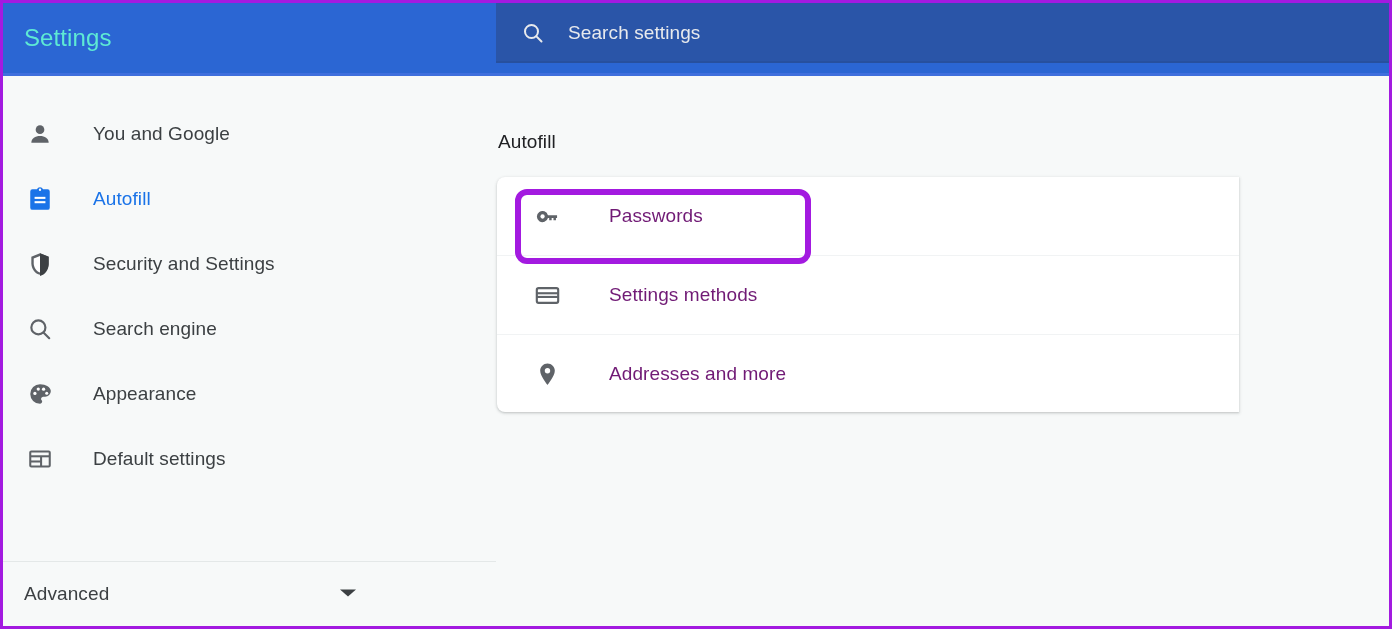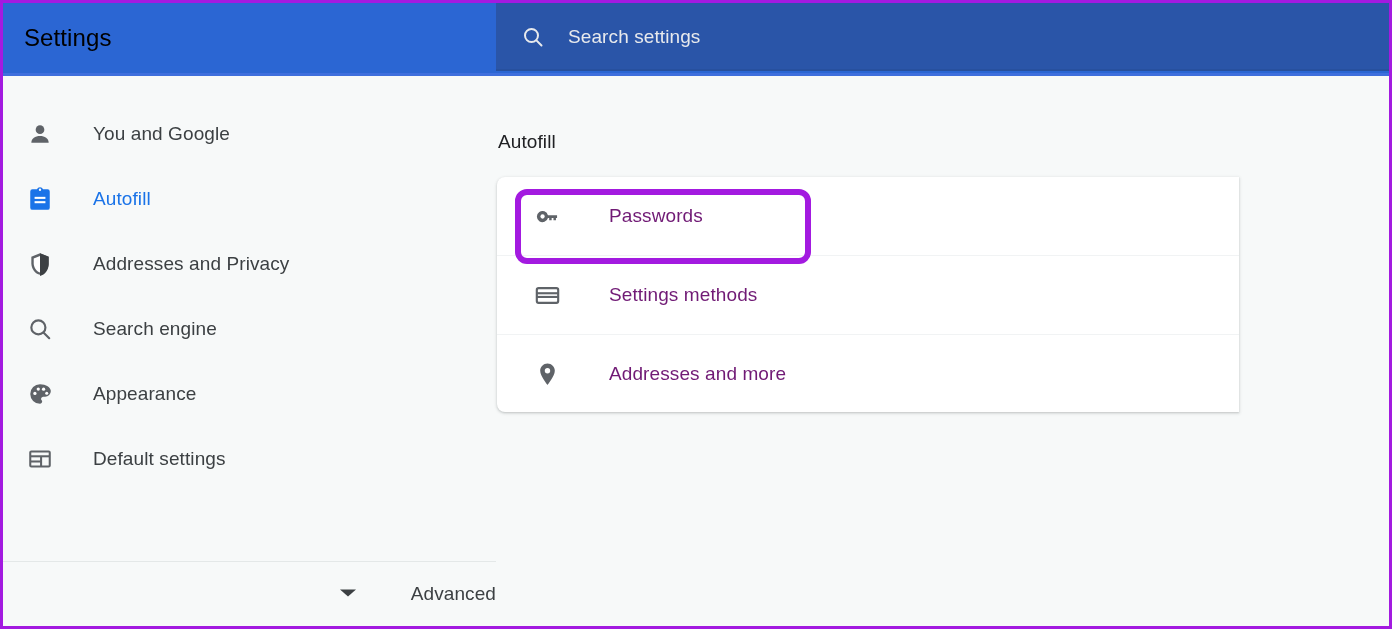--- a/index.html
+++ b/index.html
@@ -34,31 +34,31 @@
     display: flex;
     align-items: stretch;
   }
   .header-title-area {
     width: 493px;
     display: flex;
     align-items: center;
     flex: none;
   }
   .header-title {
-    color: #000000;
+    color: #5eead4;
     font-size: 24px;
     letter-spacing: 0.1px;
     padding-left: 21px;
   }
   .search-box {
     flex: 1;
     background: #2a55a8;
     display: flex;
     align-items: center;
-    height: 68px;
+    height: 60px;
     box-shadow: inset 0 -2px 0 rgba(0,0,0,0.06);
     text-align: center;
   }
   .search-icon {
     width: 24px;
     height: 24px;
     margin-left: 25px;
     margin-right: 23px;
     flex: none;
     display: block;
@@ -131,21 +131,20 @@
   .advanced-row {
     position: absolute;
     left: 0;
     top: 486px;
     width: 100%;
     height: 64px;
     display: flex;
     align-items: center;
     cursor: pointer;
     box-sizing: border-box;
-    justify-content: flex-end;
   }
   .advanced-label {
     font-size: 19px;
     color: #3c4043;
     padding-left: 21px;
     letter-spacing: 0.1px;
   }
   .advanced-chevron {
     position: absolute;
     left: 334px;
@@ -265,21 +264,21 @@
       </div>
 
       <div class="nav-item">
         <span class="nav-icon">
           <svg viewBox="0 0 24 24" width="26" height="26">
             <path d="M12 2l8 3.3v5.9c0 5-3.4 9.7-8 10.8-4.6-1.1-8-5.8-8-10.8V5.3z" fill="#5f6368"></path>
             <path d="M12 2v21c4.6-1.1 8-5.8 8-10.8V5.3z" fill="#3c4043"></path>
             <path d="M12 4.6L6.2 7v4.2c0 3.9 2.5 7.6 5.8 8.6z" fill="#ffffff"></path>
           </svg>
         </span>
-        <span class="nav-label">Addresses and Privacy</span>
+        <span class="nav-label">Security and Settings</span>
       </div>
 
       <div class="nav-item">
         <span class="nav-icon">
           <svg viewBox="0 0 24 24" width="26" height="26" fill="none" stroke="#5f6368" stroke-width="2">
             <circle cx="10.5" cy="10.5" r="6.5"></circle>
             <line x1="15.4" y1="15.4" x2="20.5" y2="20.5" stroke-linecap="round"></line>
           </svg>
         </span>
         <span class="nav-label">Search engine</span>

